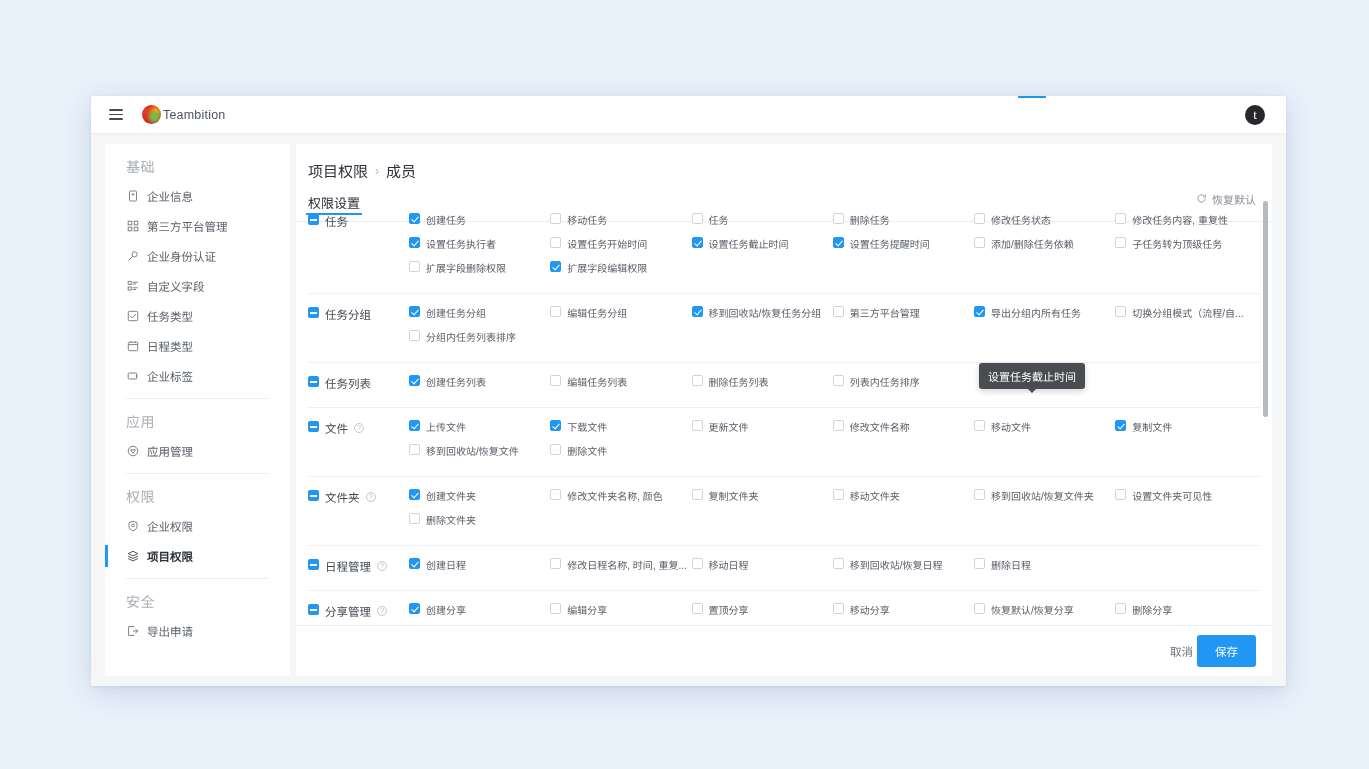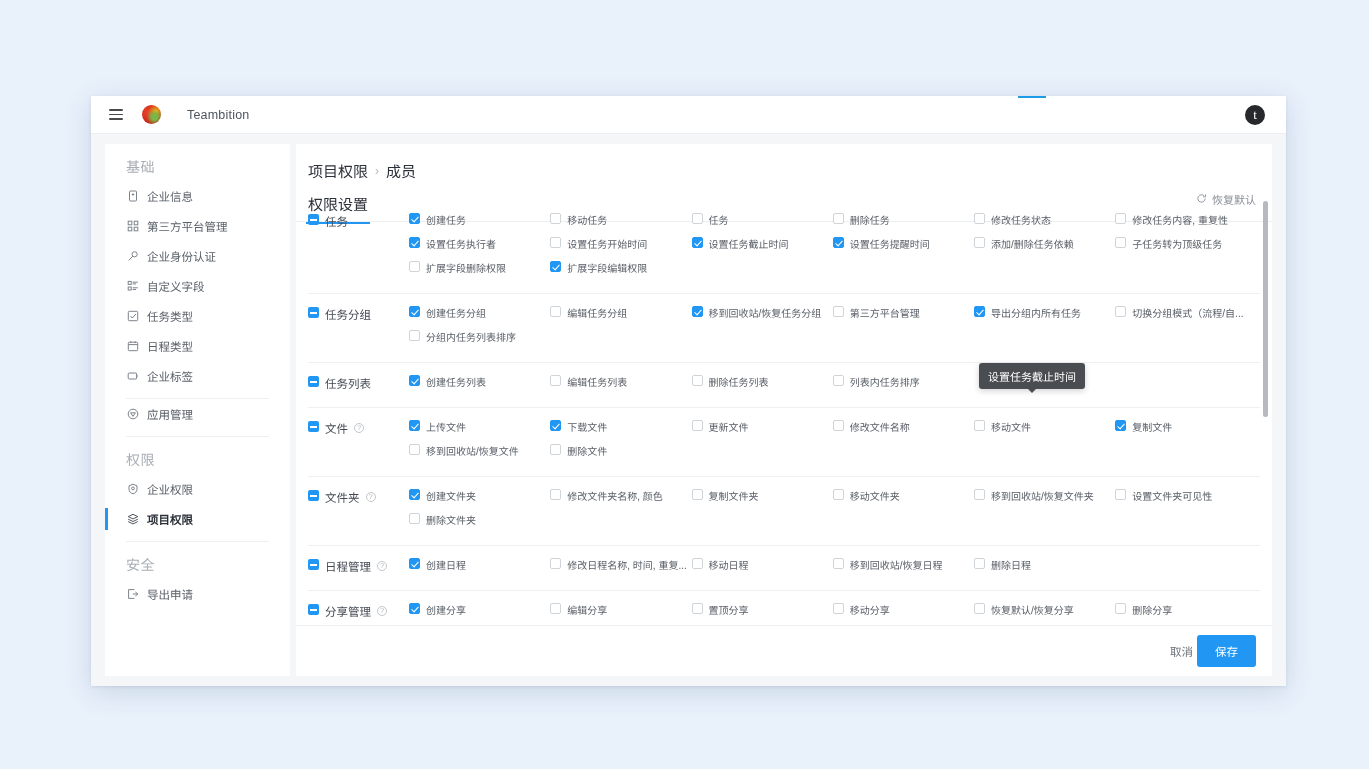--- a/index.html
+++ b/index.html
@@ -32,21 +32,21 @@
   }
   .hamburger { width: 14px; margin-left: 18px; cursor: pointer; }
   .hamburger span { display:block; height: 1.6px; background: #4a4a4a; margin: 3px 0; border-radius: 1px; }
   .logo-ball {
     width: 19px; height: 19px; border-radius: 50%; margin-left: 19px;
     background:
       radial-gradient(circle at 66% 64%, #7ab648 0%, #7ab648 17%, rgba(122,182,72,0) 46%),
       radial-gradient(circle at 74% 34%, #f0c419 0%, rgba(240,196,25,0) 42%),
       radial-gradient(circle at 30% 38%, #e8452b 0%, #cf2718 55%, #a81d12 100%);
   }
-  .brand { margin-left: 26px; font-size: 12.5px; color: #4d5560; letter-spacing: .2px; text-align: center; }
+  .brand { margin-left: 2px; font-size: 12.5px; color: #4d5560; letter-spacing: .2px; text-align: center; }
   .avatar {
     position: absolute; right: 21px; top: 9px;
     width: 20px; height: 20px; border-radius: 50%;
     background: #26282c; color: #fff; font-size: 13px;
     display: flex; align-items: center; justify-content: center;
     font-family: "Liberation Serif", serif; cursor: pointer;
   }
 
   
   .body-area {
@@ -87,22 +87,22 @@
   .crumb {
     font-size: 15px; color: #2c3038; padding: 16px 0 0 12px;
     display: flex; align-items: center; gap: 7px;
   }
   .crumb .sep { color: #b3b8bf; font-size: 12px; }
   .tabs-row {
     position: relative; margin-top: 12px; height: 29px;
     border-bottom: 1px solid #eceef0; padding-left: 12px;
   }
   .tab {
-    display: inline-block; font-size: 15px; color: #2c3038;
-    padding-bottom: 9px; position: relative; cursor: pointer;
+    display: inline-block; font-size: 13px; color: #2c3038;
+    padding-bottom: 2px; position: relative; cursor: pointer;
   }
   .tab.active::after {
     content: ""; position: absolute; left: -2px; right: -2px; bottom: -1px;
     height: 2.2px; background: #2196f3;
   }
   .reset-btn {
     position: absolute; right: 16px; top: -2px;
     display: flex; align-items: center; gap: 5px;
     font-size: 11px; color: #8a9099; cursor: pointer;
   }
@@ -281,20 +281,21 @@
             <svg viewBox="0 0 12 12" fill="none" stroke="#7d838b" stroke-width="1">
               <rect x="1.2" y="3" width="8.4" height="6" rx="1"></rect>
               <path d="M9.6 6h1.4"></path>
             </svg>
           </span>
         <span>企业标签</span>
       </div>
 
       <div class="side-sep"></div>
 
+      <div class="side-group-title">应用</div>
       <div class="side-item">
         <span class="side-ico">
             <svg viewBox="0 0 12 12" fill="none" stroke="#7d838b" stroke-width="1">
               <circle cx="6" cy="6" r="4.8"></circle>
               <path d="M3.6 4.8h4.8L6 8.4z"></path>
             </svg>
           </span>
         <span>应用管理</span>
       </div>
 

